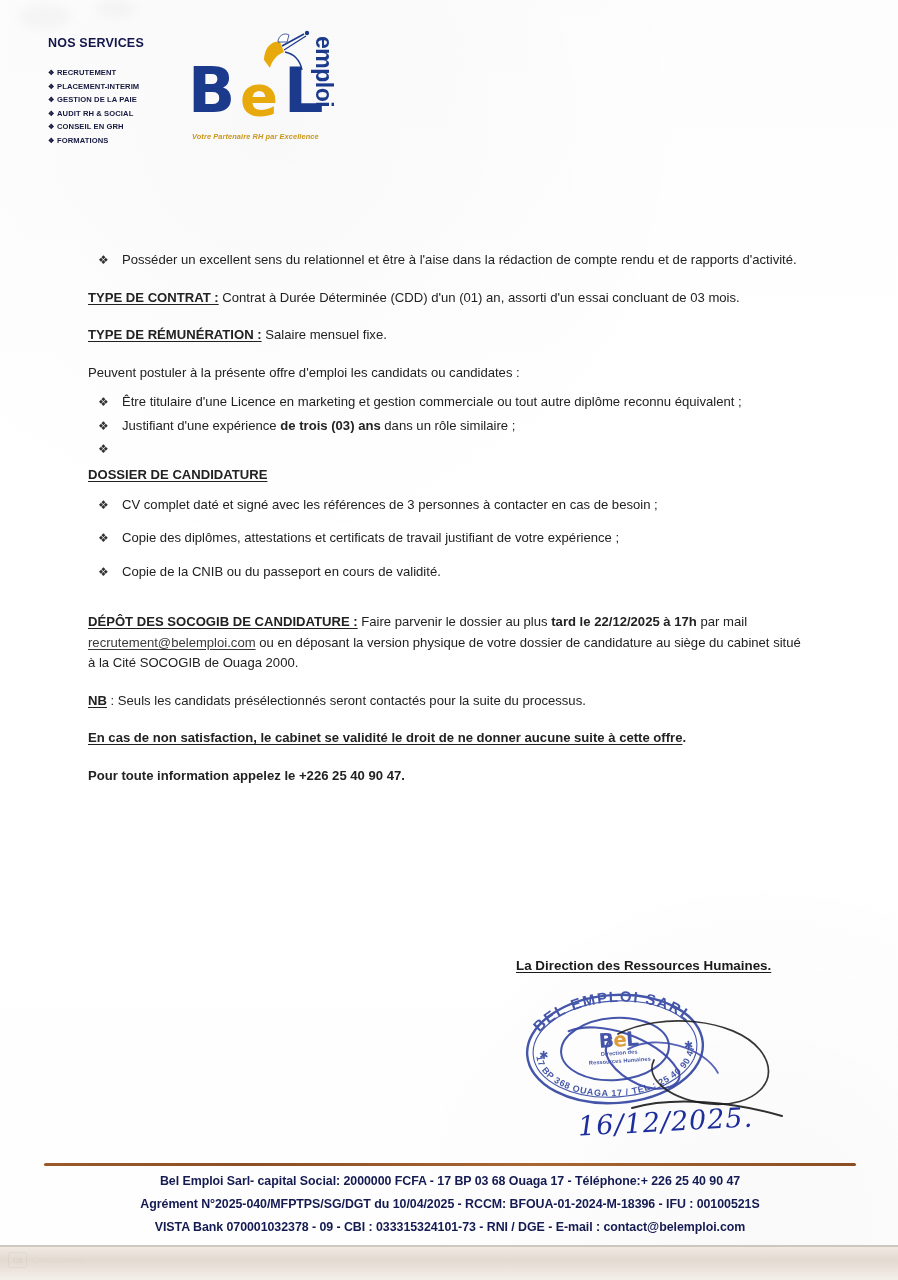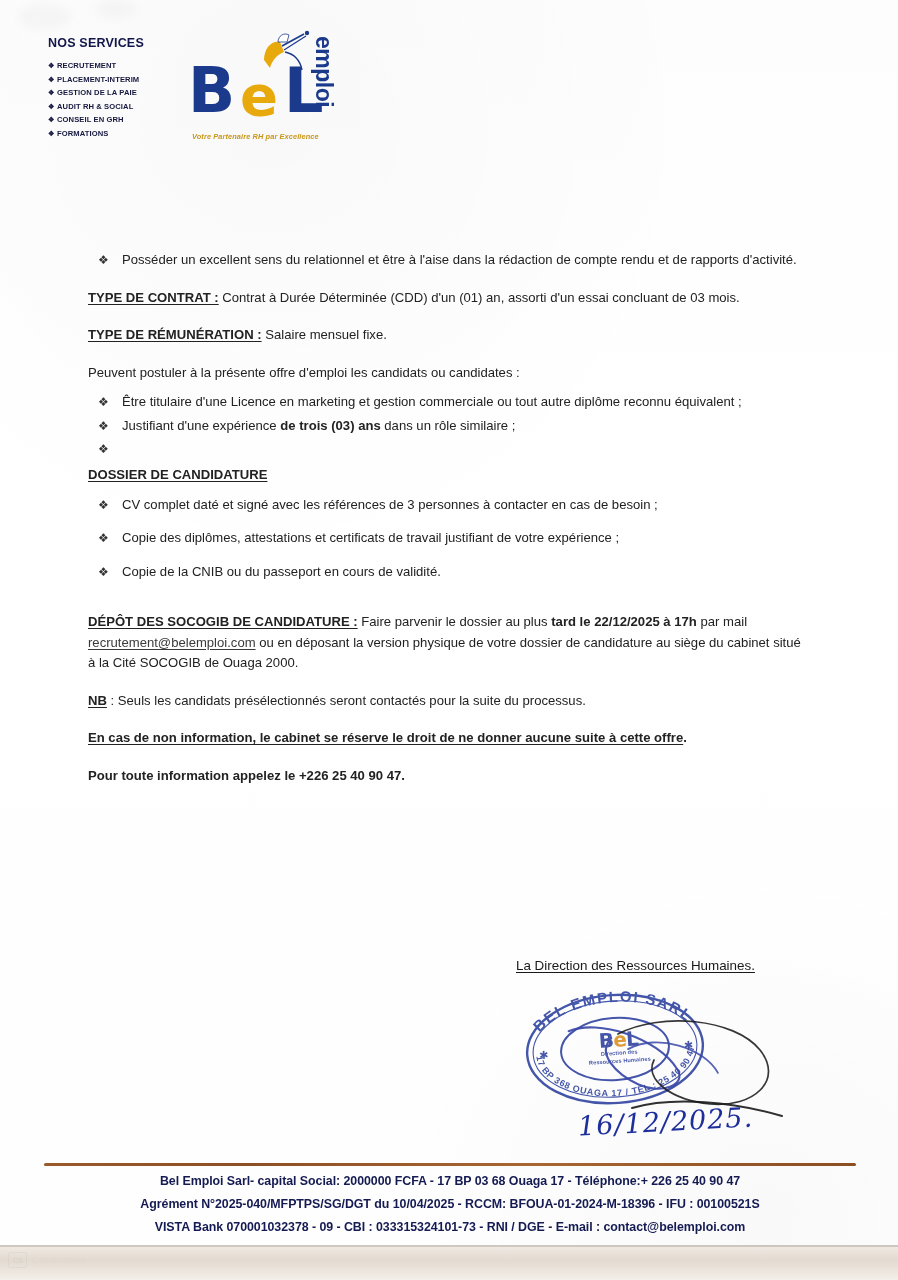--- a/index.html
+++ b/index.html
@@ -45,21 +45,21 @@
     position: absolute;
     left: 0;
     top: 8px;
     width: 128px;
   }
   #services-title {
     font-size: 12.5px;
     font-weight: bold;
     color: #13164a;
     letter-spacing: 0.2px;
-    margin-bottom: 9px;
+    margin-bottom: 16px;
     white-space: nowrap;
   }
   .service-item {
     font-size: 7.6px;
     font-weight: bold;
     color: #15183f;
     letter-spacing: 0.1px;
     line-height: 13.6px;
     padding-left: 9px;
     position: relative;
@@ -186,21 +186,21 @@
     text-underline-offset: 2px;
     color: #3a3a3a;
   }
 
   
   #signoff {
     position: absolute;
     left: 516px;
     top: 958px;
     font-size: 13.4px;
-    font-weight: normal;
+    font-weight: bold;
     text-decoration: underline;
     text-underline-offset: 2px;
     color: #1a1a1a;
     white-space: nowrap;
   }
 
   
   #stamp {
     position: absolute;
     left: 508px;
@@ -448,21 +448,21 @@
 
     <div class="gap-md"></div>
 
     <p class="para">
       <span class="hd">NB</span><span> : Seuls les candidats présélectionnés seront contactés pour la suite du processus.</span>
     </p>
 
     <div class="gap-md"></div>
 
     <p class="para">
-      <span class="b ul">En cas de non information, le cabinet se réserve le droit de ne donner aucune suite à cette offre</span><span class="b">.</span>
+      <span class="b ul">En cas de non satisfaction, le cabinet se validité le droit de ne donner aucune suite à cette offre</span><span class="b">.</span>
     </p>
 
     <div class="gap-md"></div>
 
     <p class="para b">Pour toute information appelez le +226 25 40 90 47.</p>
   </div>
 
   <div id="signoff">La Direction des Ressources Humaines.</div>
 
   <div id="stamp">

